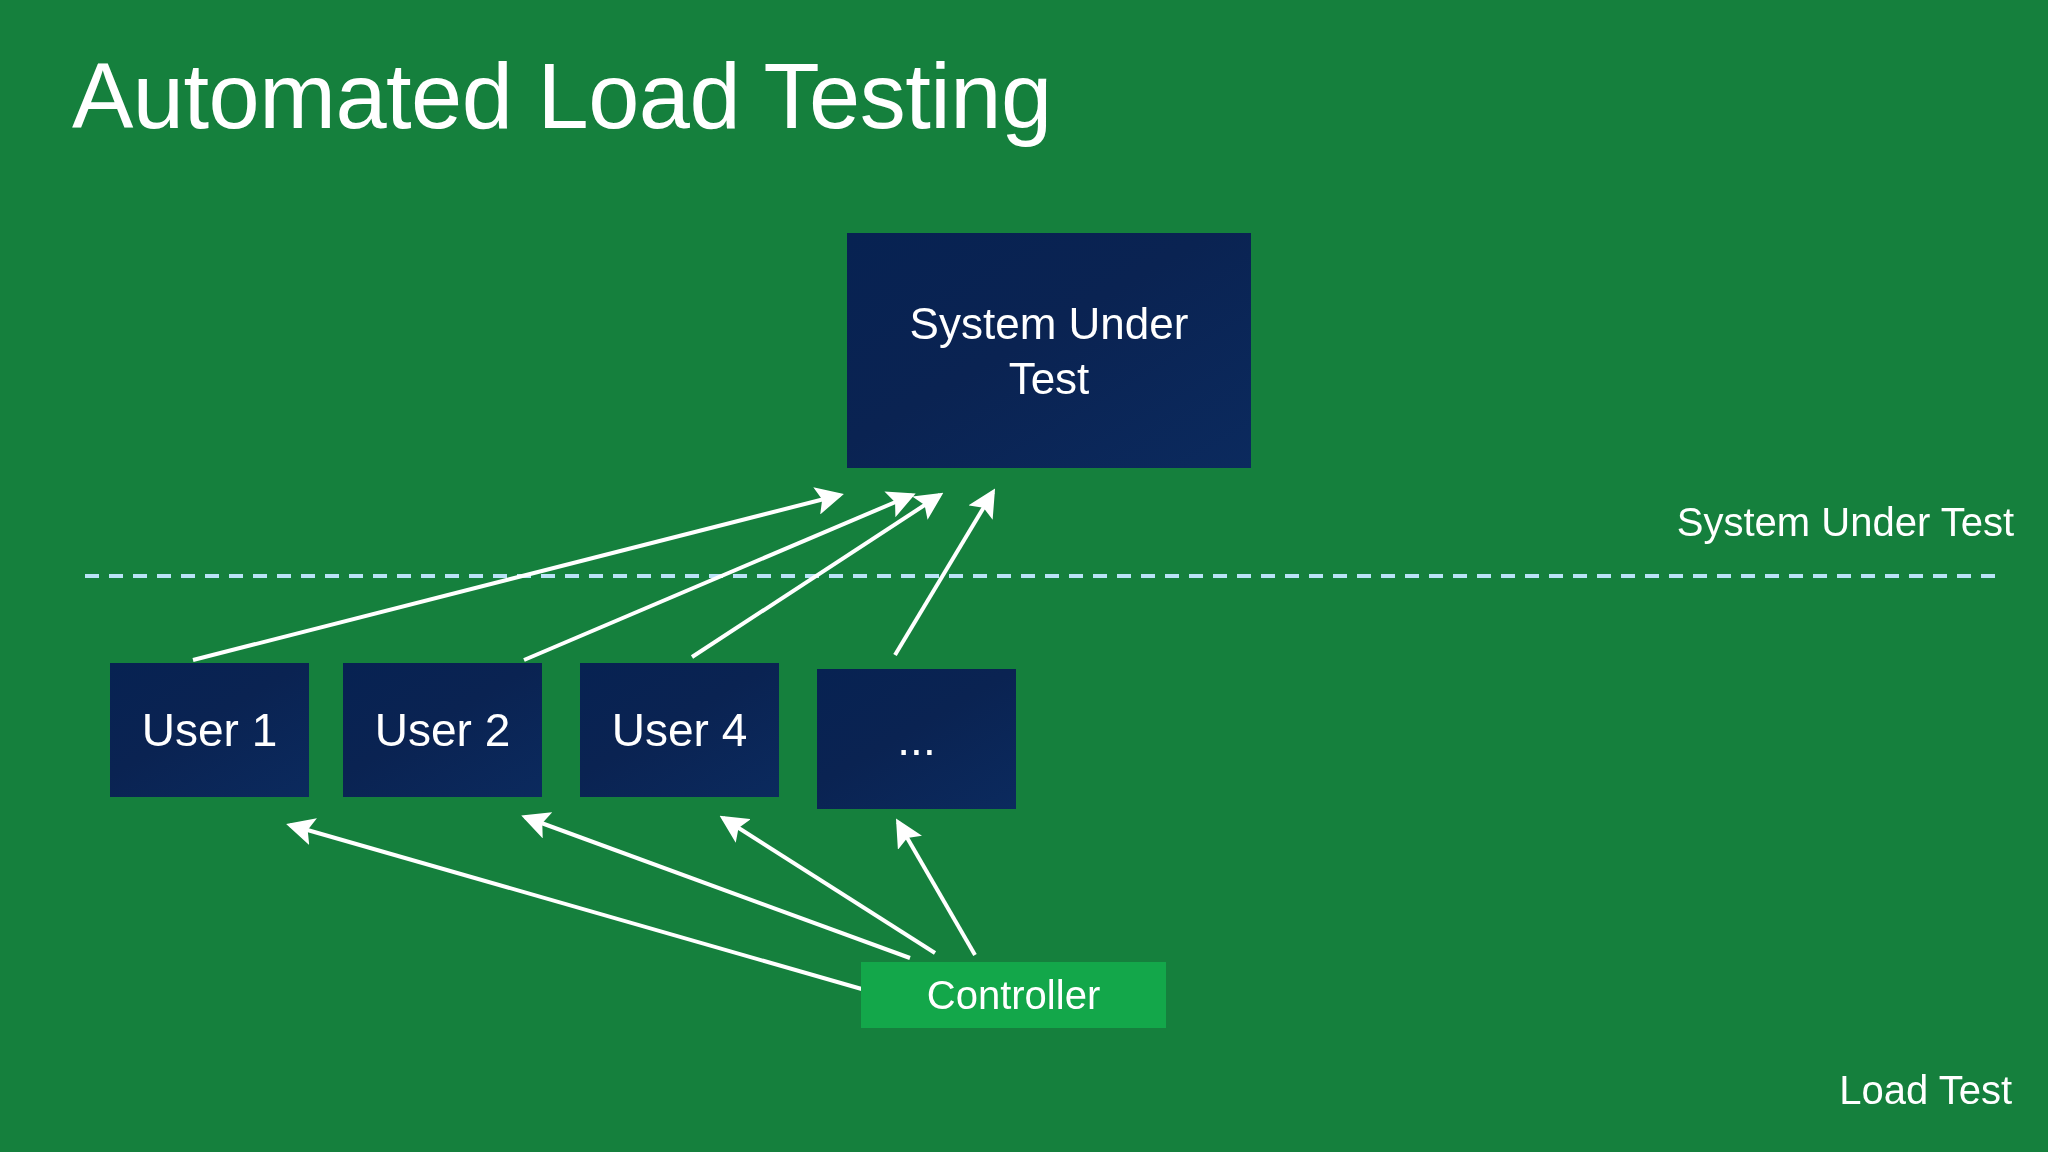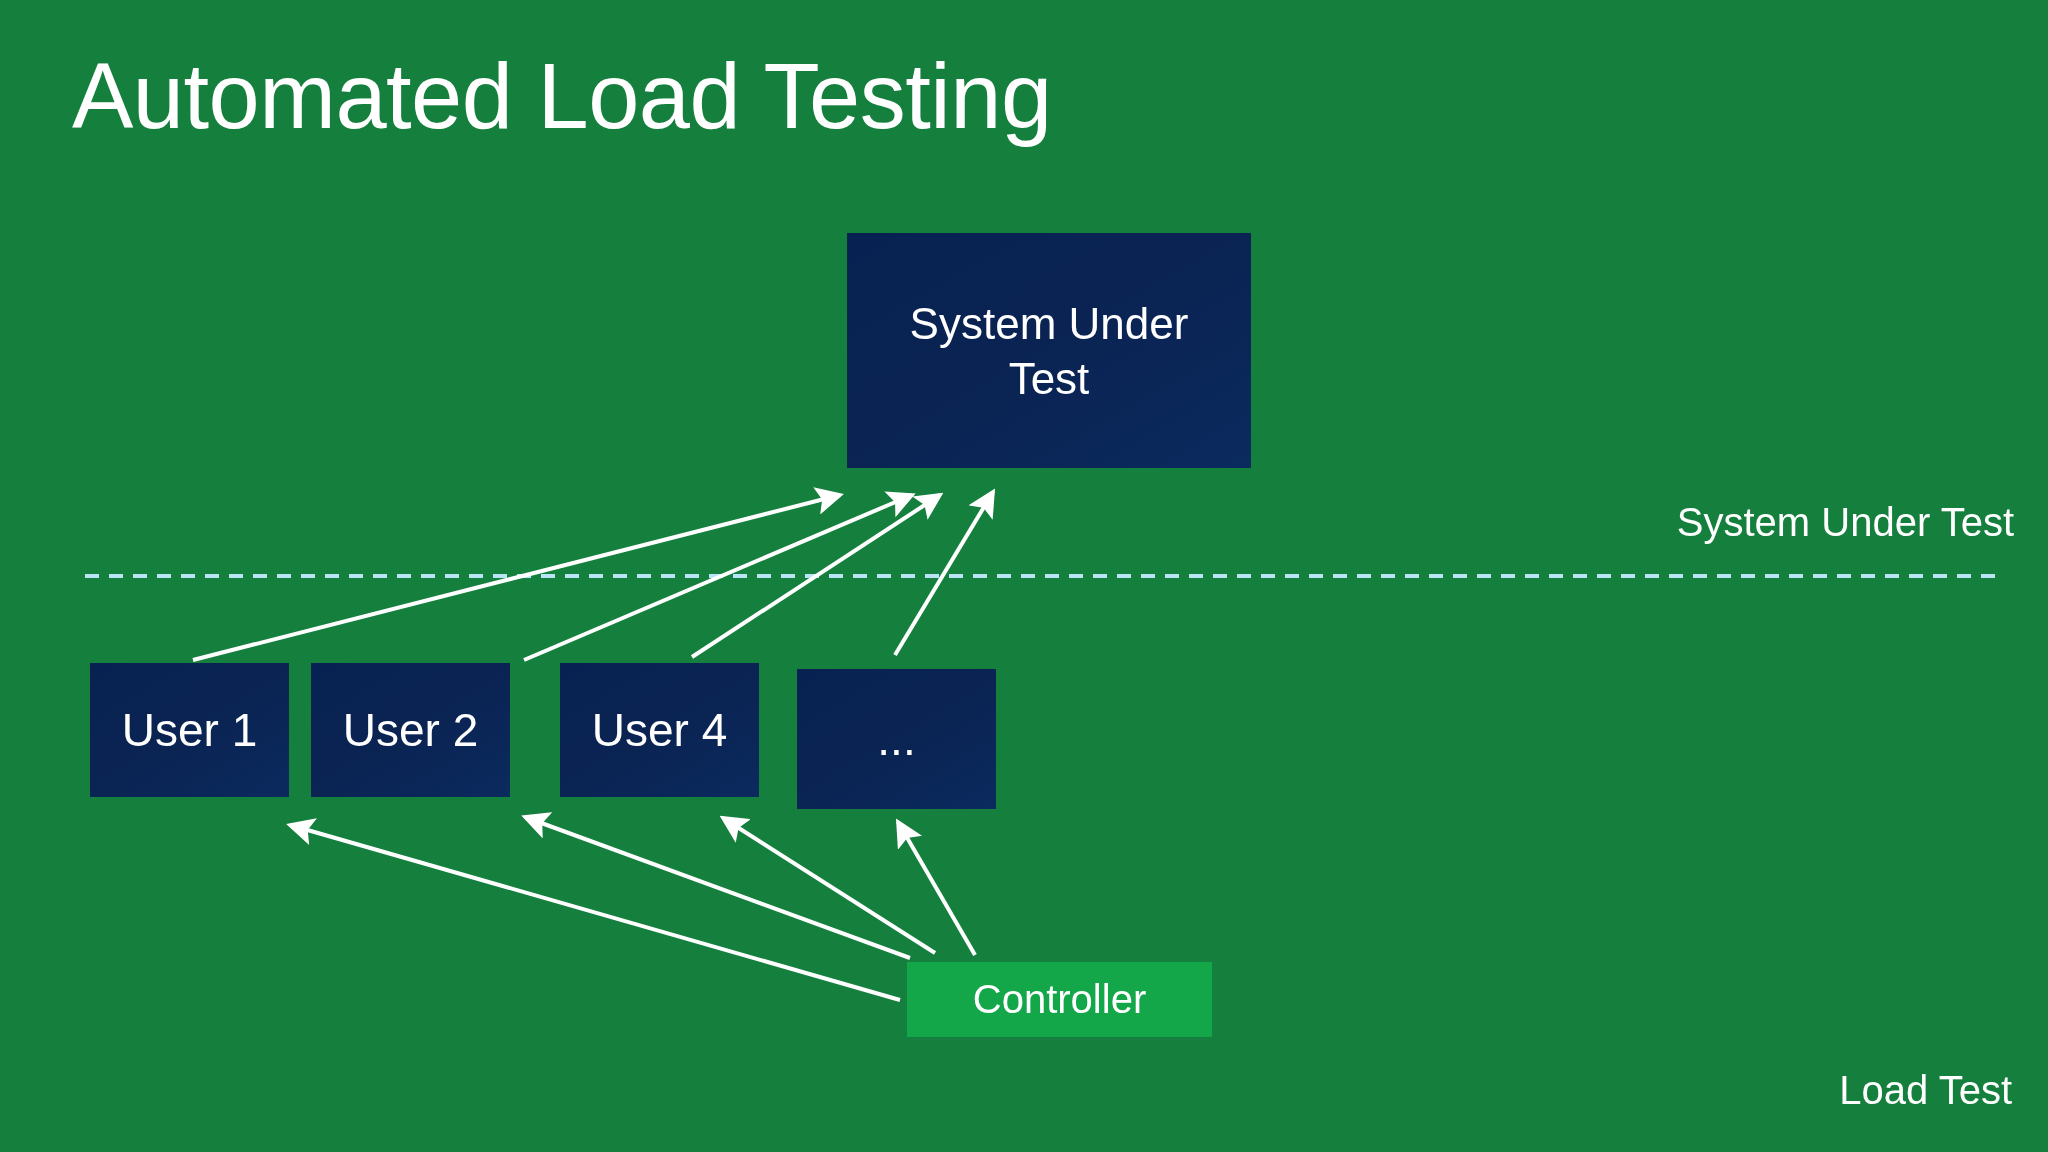--- a/index.html
+++ b/index.html
@@ -66,31 +66,32 @@
     font-weight: 400;
     line-height: 1.25;
     padding: 0 28px;
   }
 
   .user-box {
     width: 199px;
     height: 134px;
     font-size: 46px;
     font-weight: 400;
+    margin-left: 20px;
   }
   #user-box-0 { left: 90px;  top: 663px; }
-  #user-box-1 { left: 311px; top: 663px; }
+  #user-box-1 { left: 323px; top: 663px; }
   #user-box-2 { left: 560px; top: 663px; }
   #user-box-3 { left: 797px; top: 669px; height: 140px; font-size: 46px; }
 
   #controller-box {
-    left: 907px;
+    left: 861px;
     top: 962px;
     width: 305px;
-    height: 75px;
+    height: 66px;
     font-size: 40px;
     font-weight: 300;
     justify-content: center;
   }
 
   
   .zone-label {
     position: absolute;
     color: #ffffff;
     font-size: 40px;

